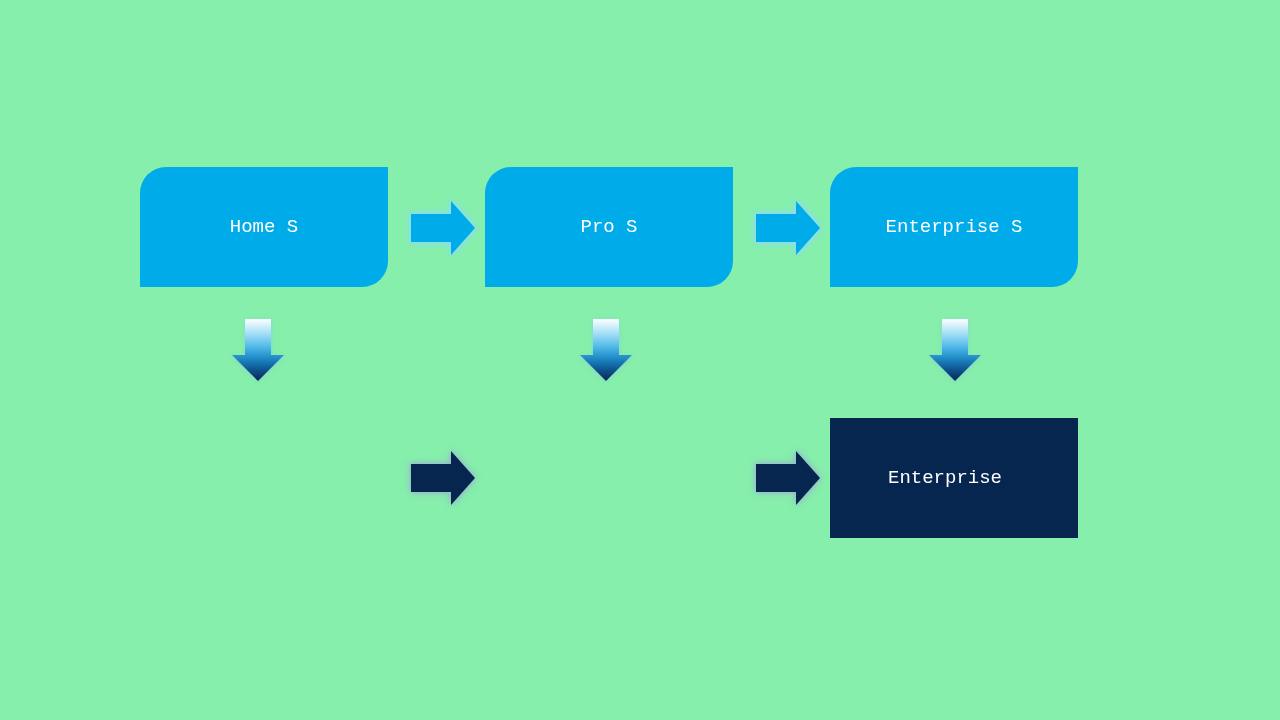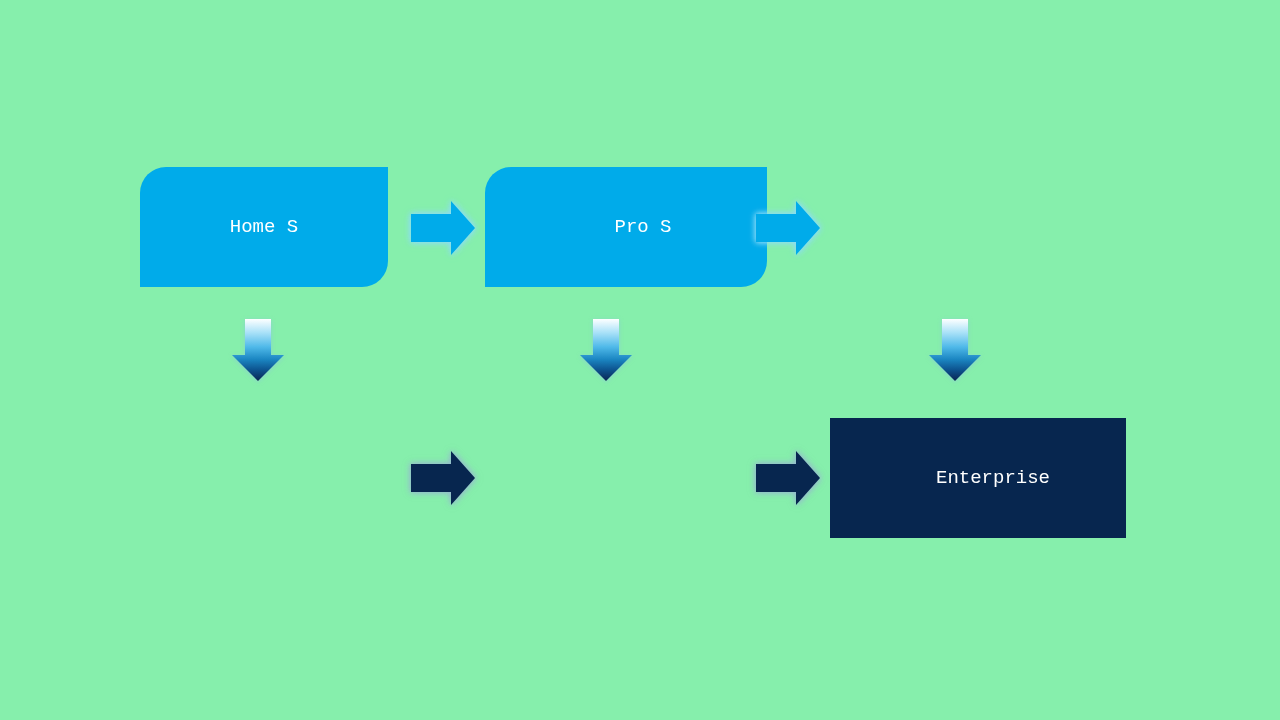--- a/index.html
+++ b/index.html
@@ -57,22 +57,25 @@
   .fill-dark  { fill: var(--dark,  #07264F); }
 </style>
 </head>
 <body>
 
 <div class="canvas">
 
   <div class="box top-row" style="left:140px; top:167px;">
     <span class="label">Home S</span>
   </div>
-  <div class="box top-row" style="left:485px; top:167px;padding-left:34px;">
+  <div class="box top-row" style="left:485px; top:167px;">
     <span class="label">Pro S</span>
+  </div>
+  <div class="box top-row" style="left:830px; top:167px;">
+    <span class="label">Enterprise S</span>
   </div>
 
   <svg class="arrow arrow-light" style="left:411px; top:201px;" width="64" height="54" viewBox="0 0 64 54">
     <polygon class="fill-light" points="0,13 40,13 40,0 64,27 40,54 40,41 0,41"></polygon>
   </svg>
   <svg class="arrow arrow-light" style="left:756px; top:201px;" width="64" height="54" viewBox="0 0 64 54">
     <polygon class="fill-light" points="0,13 40,13 40,0 64,27 40,54 40,41 0,41"></polygon>
   </svg>
 
   <svg class="arrow arrow-down" style="left:232px; top:319px;" width="52" height="62" viewBox="0 0 52 62">
@@ -108,21 +111,21 @@
         <stop offset="0.22" stop-color="#A9E1F8"></stop>
         <stop offset="0.45" stop-color="#4FB9E9"></stop>
         <stop offset="0.65" stop-color="#1B86C2"></stop>
         <stop offset="0.82" stop-color="#0D538F"></stop>
         <stop offset="1" stop-color="#0A2552"></stop>
       </linearGradient>
     </defs>
     <polygon fill="url(#gradDown3)" points="13,0 39,0 39,36 52,36 26,62 0,36 13,36"></polygon>
   </svg>
 
-  <div class="box bottom-row" style="left:830px; top:418px;padding-left:48px;">
+  <div class="box bottom-row" style="left:830px; top:418px;">
     <span class="label">Enterprise</span>
   </div>
 
   <svg class="arrow arrow-dark" style="left:411px; top:451px;" width="64" height="54" viewBox="0 0 64 54">
     <polygon class="fill-dark" points="0,13 40,13 40,0 64,27 40,54 40,41 0,41"></polygon>
   </svg>
   <svg class="arrow arrow-dark" style="left:756px; top:451px;" width="64" height="54" viewBox="0 0 64 54">
     <polygon class="fill-dark" points="0,13 40,13 40,0 64,27 40,54 40,41 0,41"></polygon>
   </svg>
 

